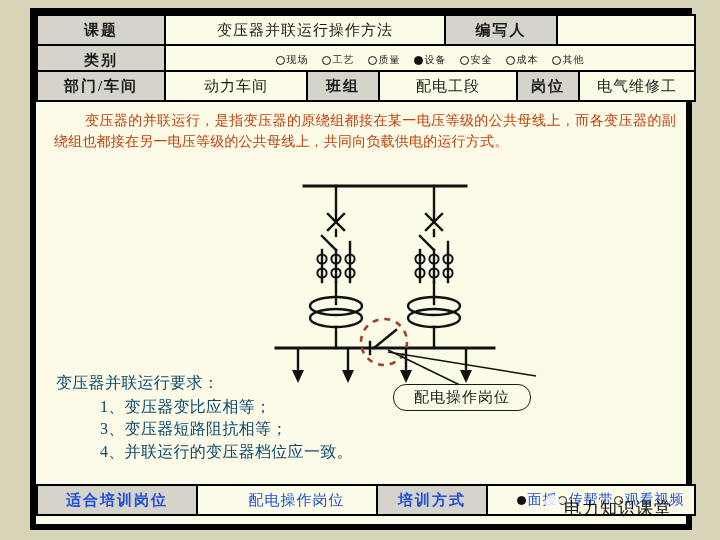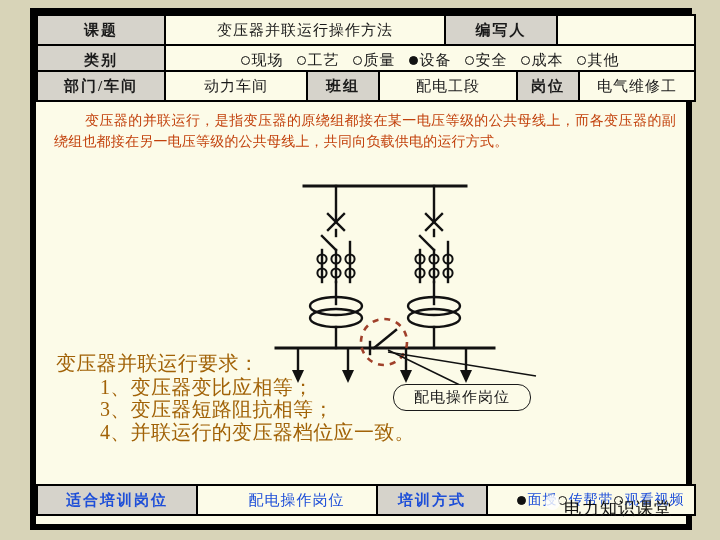--- a/index.html
+++ b/index.html
@@ -62,21 +62,21 @@
     padding-left: 20px;
   }
   .val-blank { background: #fcfbe8; }
 
   
   .opts {
     display: flex;
     align-items: center;
     justify-content: center;
     gap: 13px;
-    font-size: 15px;
+    font-size: 10px;
   }
   .opt {
     display: inline-flex;
     align-items: center;
     gap: 2px;
     white-space: nowrap;
   }
   .radio {
     display: inline-block;
     width: 9px;
@@ -110,24 +110,24 @@
     left: 0;
     top: 150px;
     width: 658px;
     height: 225px;
   }
 
   
   .req {
     position: absolute;
     left: 20px;
-    top: 338px;
-    font-size: 20px;
+    top: 358px;
+    font-size: 16px;
     line-height: 22.5px;
-    color: #a16207;
+    color: #0c4a6e;
     letter-spacing: 0.3px;
   }
   .req-title { margin: 0 0 1px 0; }
   .req-item { margin: 0; padding-left: 44px; }
 
   
   .callout {
     position: absolute;
     left: 357px;
     top: 370px;

